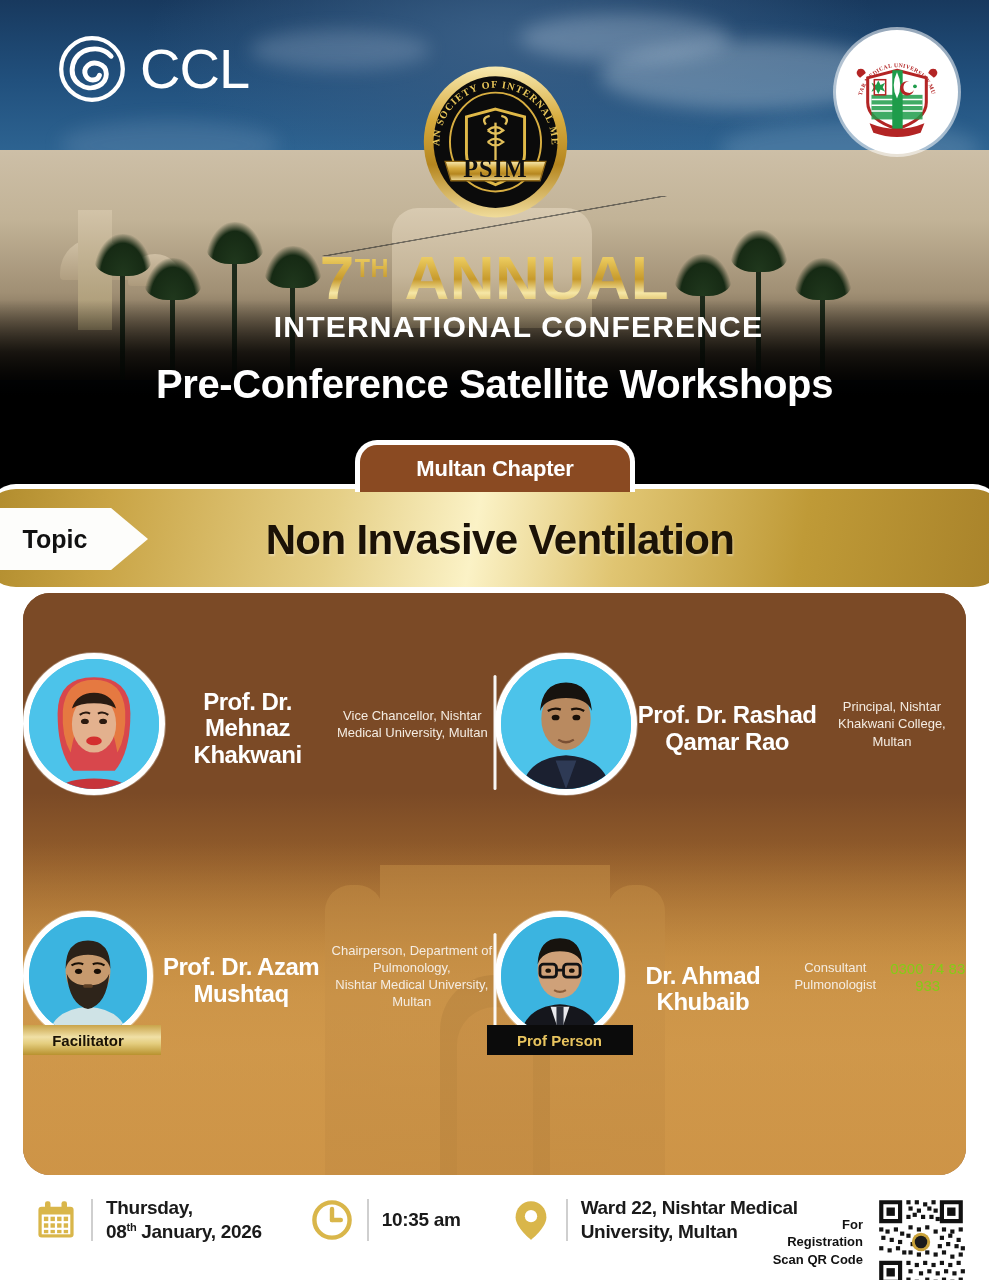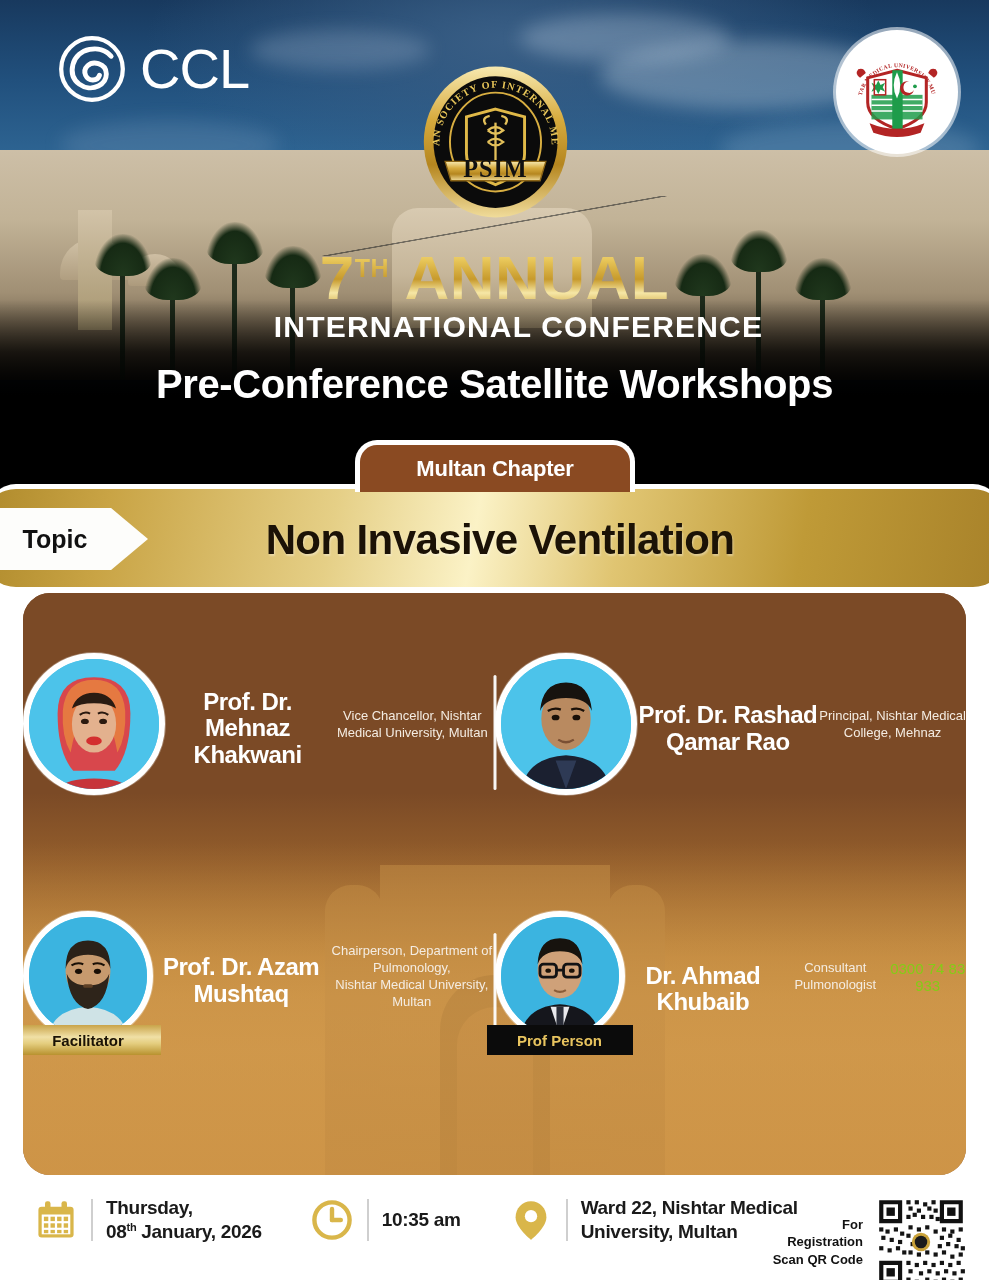--- a/index.html
+++ b/index.html
@@ -370,21 +370,21 @@
               <ellipse cx="50" cy="46" rx="19" ry="24" fill="#b98a60"></ellipse>
               <path d="M30 40 q2 -22 20 -22 q18 0 20 22 q-4 -10 -20 -10 q-16 0 -20 10" fill="#17130f"></path>
               <ellipse cx="42" cy="45" rx="3" ry="2.2" fill="#1a1008"></ellipse>
               <ellipse cx="58" cy="45" rx="3" ry="2.2" fill="#1a1008"></ellipse>
               <path d="M36 40 q5 -3 10 -1 M54 39 q5 -2 10 1" stroke="#1a1008" stroke-width="1.8" fill="none"></path>
               <path d="M44 62 q6 4 12 0" stroke="#7a4f33" stroke-width="1.8" fill="none"></path>
             </svg>
           </div>
         </div>
         <div class="sp-name">Prof. Dr. Rashad Qamar Rao</div>
-        <div class="sp-role">Principal, Nishtar Medical College, Mehnaz</div>
+        <div class="sp-role">Principal, Nishtar Khakwani College, Multan</div>
       </div>
     </div>
 
     <div class="sp-row" style="top:318px;">
 
       <div class="sp-col">
         <div class="avatar-wrap">
           <div class="avatar a-sm">
             <svg class="ph" viewBox="0 0 100 100">
               <rect width="100" height="100" fill="#3bb4e0"></rect>

